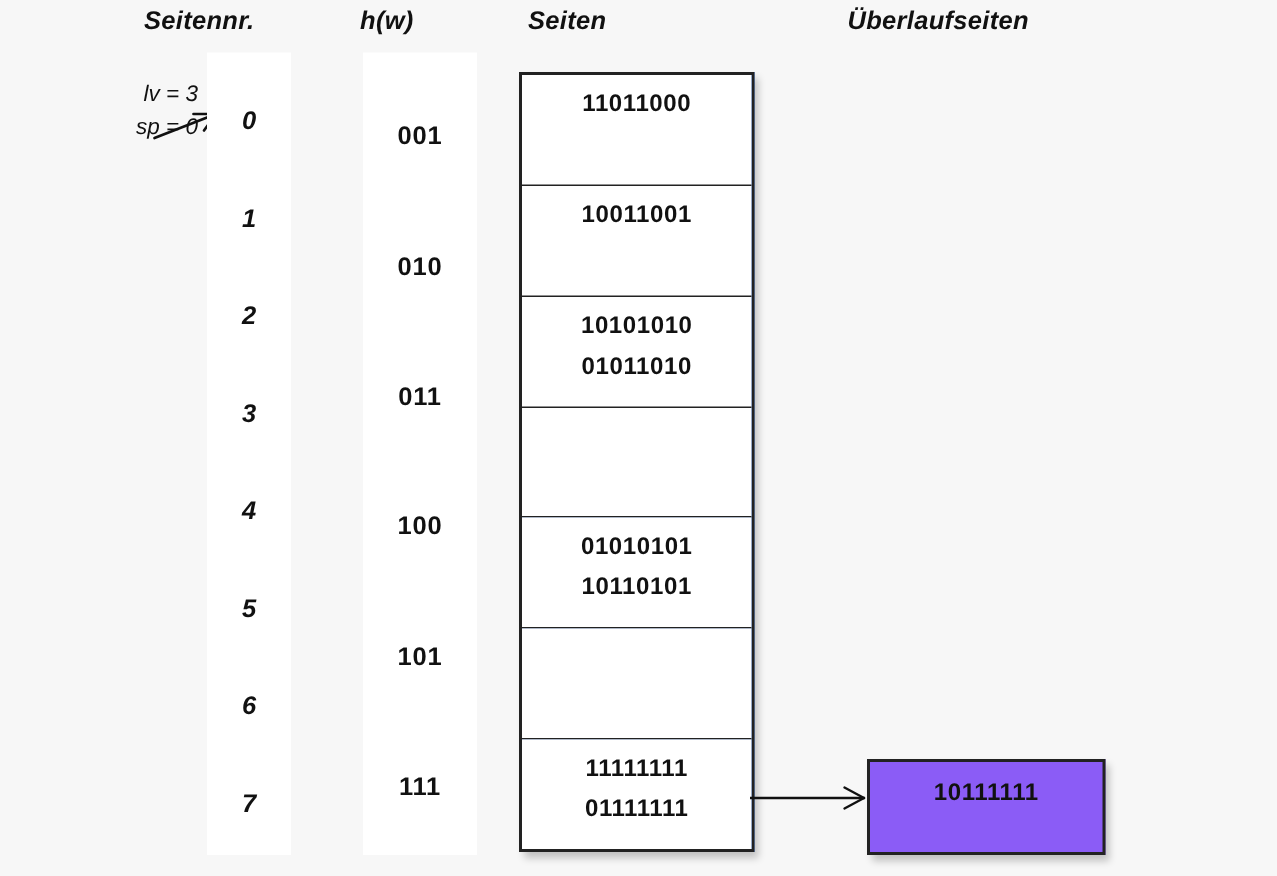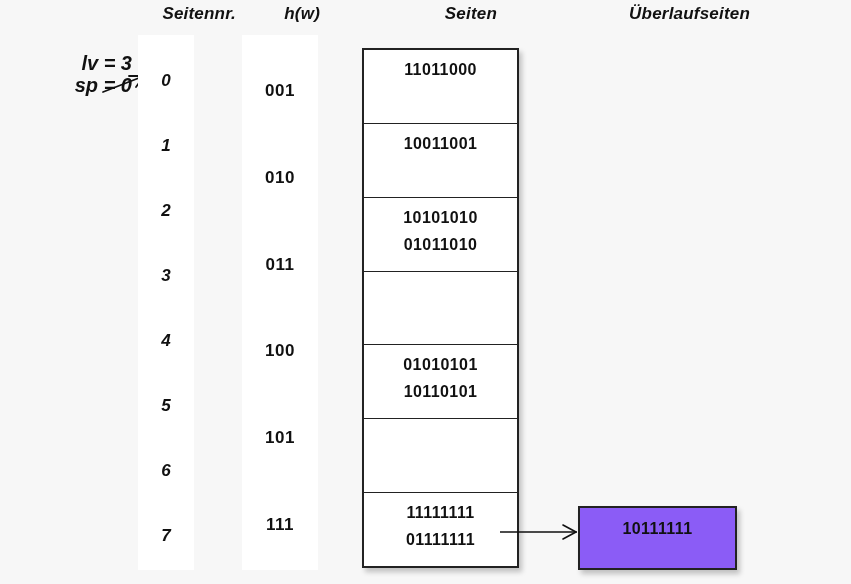--- a/index.html
+++ b/index.html
@@ -25,38 +25,38 @@
   }
 
   
   .col-header {
     position: absolute;
     font-style: italic;
     font-weight: 600;
     font-size: 17px;
     letter-spacing: 0.2px;
     color: #111111;
-    text-align: right;
+    text-align: left;
     white-space: nowrap;
   }
   #hdr-seitennr { left: 96px;  top: 4px;  width: 140px; }
   #hdr-hw       { left: 240px; top: 4px;  width: 80px;  }
   #hdr-seiten   { left: 352px; top: 4px;  width: 145px; }
   #hdr-ueber    { left: 565px; top: 4px;  width: 185px; }
 
   
   #lvsp {
     position: absolute;
     left: 22px;
     top: 52px;
     width: 110px;
     text-align: right;
     font-style: italic;
-    font-weight: 700;
-    font-size: 20px;
+    font-weight: 400;
+    font-size: 15px;
     line-height: 22px;
     color: #111111;
     white-space: nowrap;
   }
   #lvsp .lvsp-line { display: block; }
 
   #lvsp-arrow {
     position: absolute;
     left: 100px;
     top: 68px;
@@ -103,21 +103,20 @@
     left: 346px;
     top: 48px;
     width: 157px;
     height: 520px;
     box-sizing: border-box;
     border: 2px solid #222222;
     background: #3b82f6;
     box-shadow: 3px 4px 5px rgba(0,0,0,0.22);
     display: flex;
     flex-direction: column;
-    margin-left: 16px;
   }
   .page-row {
     flex: 1 1 0;
     box-sizing: border-box;
     border-bottom: 1.5px solid #222222;
     background: #ffffff;
     display: flex;
     flex-direction: column;
     align-items: center;
     justify-content: flex-start;

